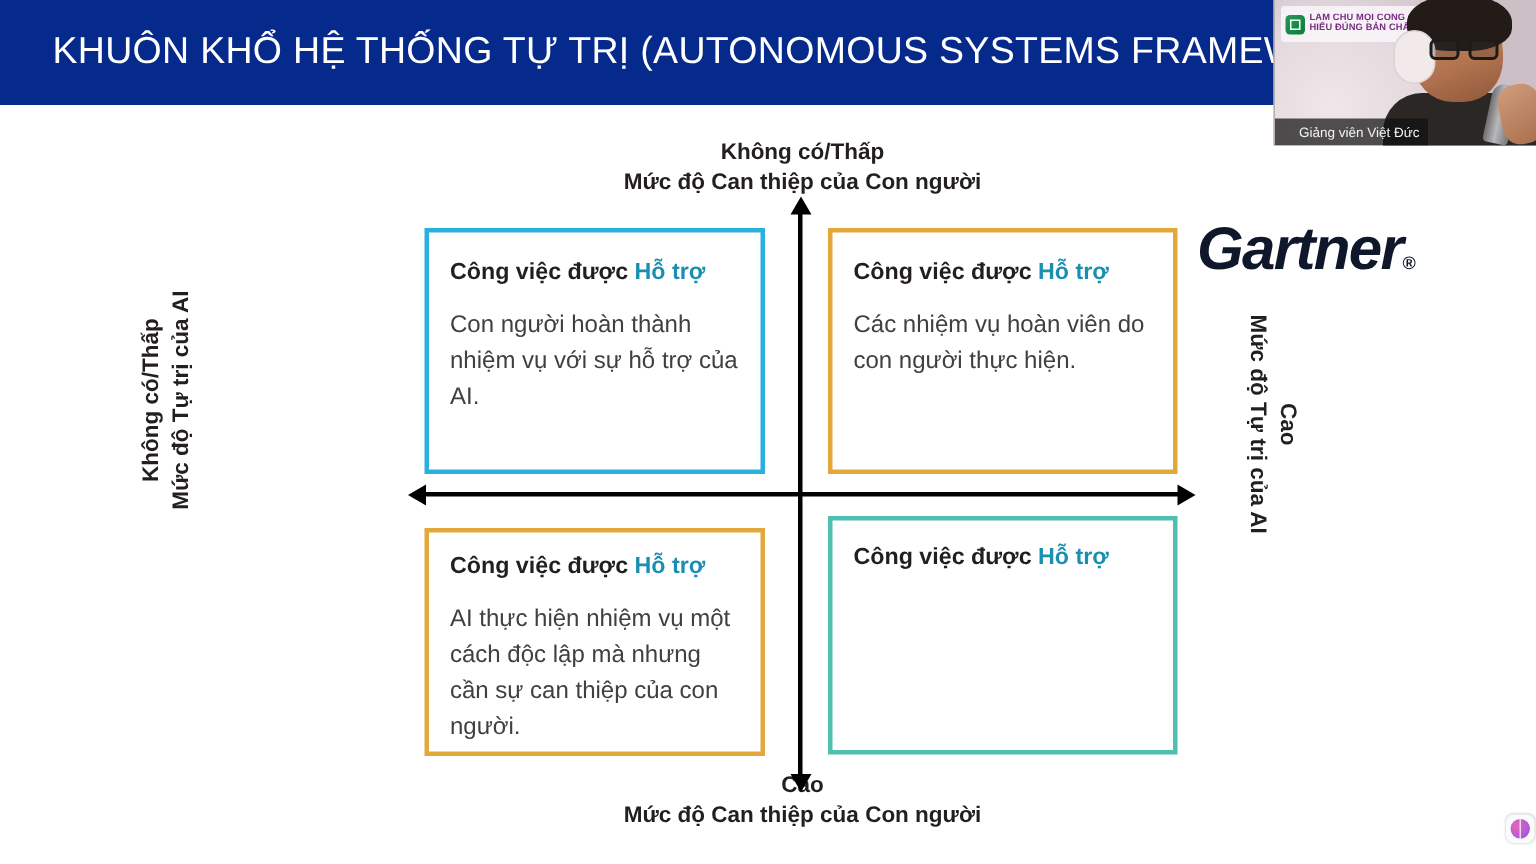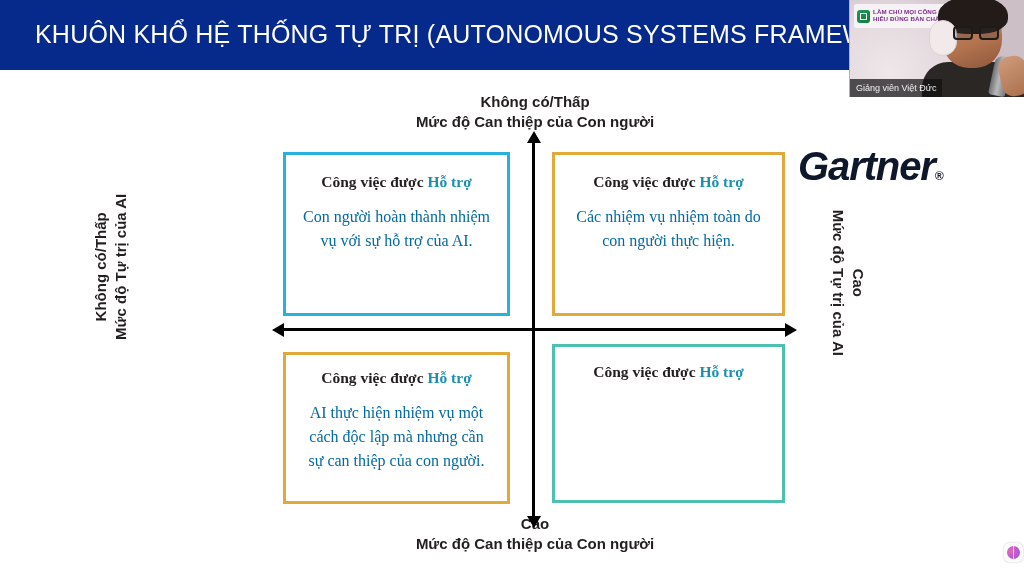--- a/index.html
+++ b/index.html
@@ -148,21 +148,21 @@
     right: -4px; top: 56px;
     width: 28px; height: 40px;
     border-radius: 12px;
     background: linear-gradient(160deg, #cf9c7b, #a96f4c);
     transform: rotate(-12deg);
   }
   .cam-caption {
     position: absolute;
     left: 0; bottom: 0;
     height: 18px;
-    padding: 0 6px 0 6px;
+    padding: 0 6px 0 16px;
     display: flex;
     align-items: center;
     background: rgba(18,18,20,.72);
   }
   .cam-caption span {
     font-size: 9px;
     color: #f2f2f2;
     white-space: nowrap;
   }
 
@@ -265,36 +265,34 @@
   }
 
   
   .quad {
     position: absolute;
     box-sizing: border-box;
     background: #ffffff;
     border-width: 3px;
     border-style: solid;
     padding: 18px 14px 14px 14px;
-    text-align: center;
-    font-family: Liberation Serif, serif;
   }
   .quad-title {
     font-size: 15.5px;
     font-weight: bold;
     color: #231f20;
     margin: 0 0 13px 0;
     line-height: 1.2;
     white-space: nowrap;
   }
   .quad-title .accent { color: #1b8fb0; }
   .quad-body {
     font-size: 16px;
     line-height: 1.5;
-    color: #0369a1;
+    color: #404040;
     margin: 0;
   }
 
   #quad-tl { left: 283px; top: 152px; width: 227px; height: 164px; border-color: #2ab0dd; }
   #quad-tr { left: 552px; top: 152px; width: 233px; height: 164px; border-color: #e2a83a; }
   #quad-bl { left: 283px; top: 352px; width: 227px; height: 152px; border-color: #e2a83a; padding-top: 14px; }
   #quad-br { left: 552px; top: 344px; width: 233px; height: 159px; border-color: #4fbfb0; padding-top: 16px; }
 
   
   #app-icon {
@@ -378,21 +376,21 @@
 <div id="axis-vertical-line"></div>
 <div id="axis-horizontal-line"></div>
 
 <div class="quad" id="quad-tl" style="border-color: rgb(42, 176, 221);">
   <p class="quad-title"><span>Công việc được </span><span class="accent" style="color: rgb(27, 143, 176);">Hỗ trợ</span></p>
   <p class="quad-body">Con người hoàn thành nhiệm vụ với sự hỗ trợ của AI.</p>
 </div>
 
 <div class="quad" id="quad-tr" style="border-color: rgb(226, 168, 58);">
   <p class="quad-title"><span>Công việc được </span><span class="accent" style="color: rgb(27, 143, 176);">Hỗ trợ</span></p>
-  <p class="quad-body">Các nhiệm vụ nhiệm toàn do con người thực hiện.</p>
+  <p class="quad-body">Các nhiệm vụ hoàn viên do con người thực hiện.</p>
 </div>
 
 <div class="quad" id="quad-bl" style="border-color: rgb(226, 168, 58);">
   <p class="quad-title"><span>Công việc được </span><span class="accent" style="color: rgb(27, 143, 176);">Hỗ trợ</span></p>
   <p class="quad-body">AI thực hiện nhiệm vụ một cách độc lập mà nhưng cần sự can thiệp của con người.</p>
 </div>
 
 <div class="quad" id="quad-br" style="border-color: rgb(79, 191, 176);">
   <p class="quad-title"><span>Công việc được </span><span class="accent" style="color: rgb(27, 143, 176);">Hỗ trợ</span></p>
 </div>

